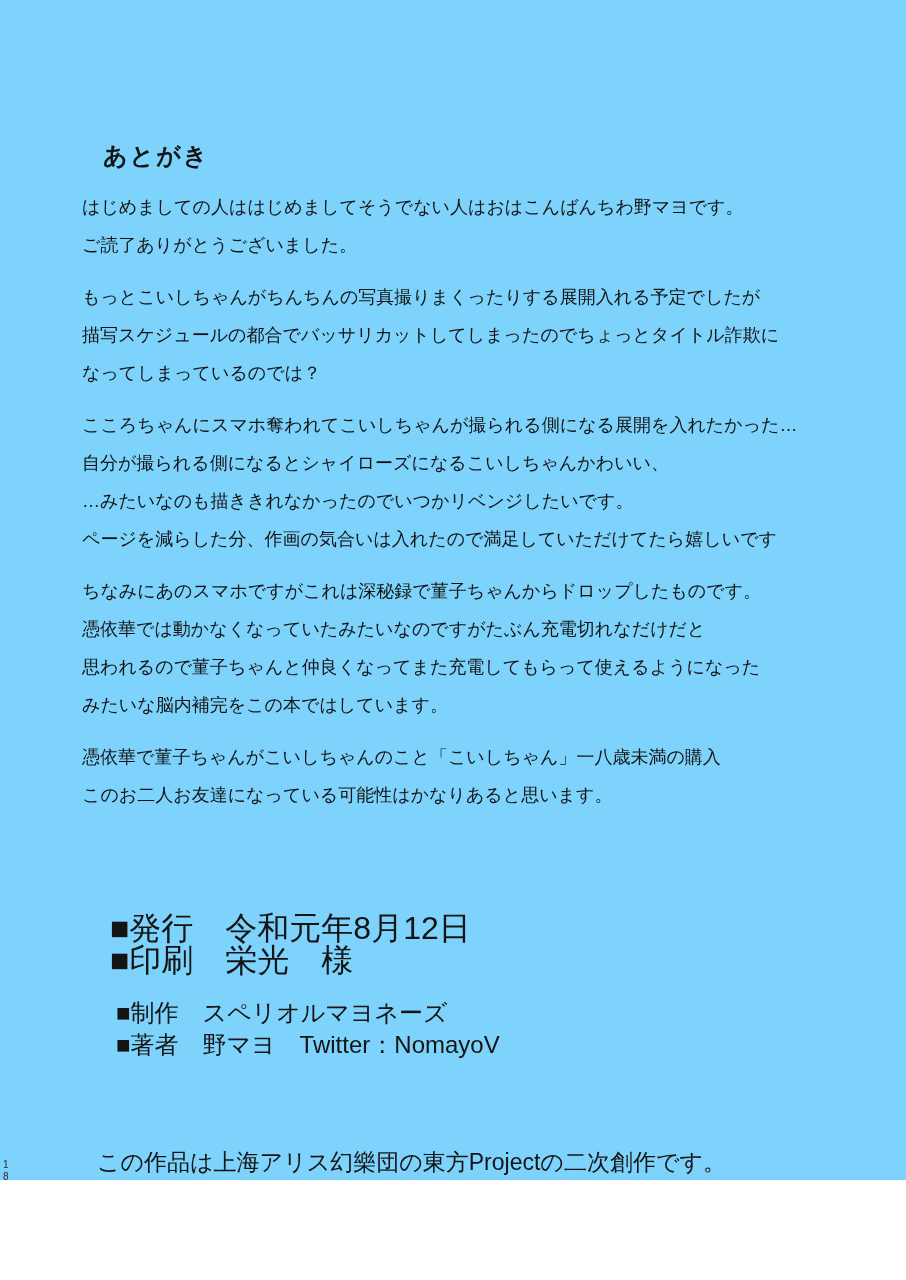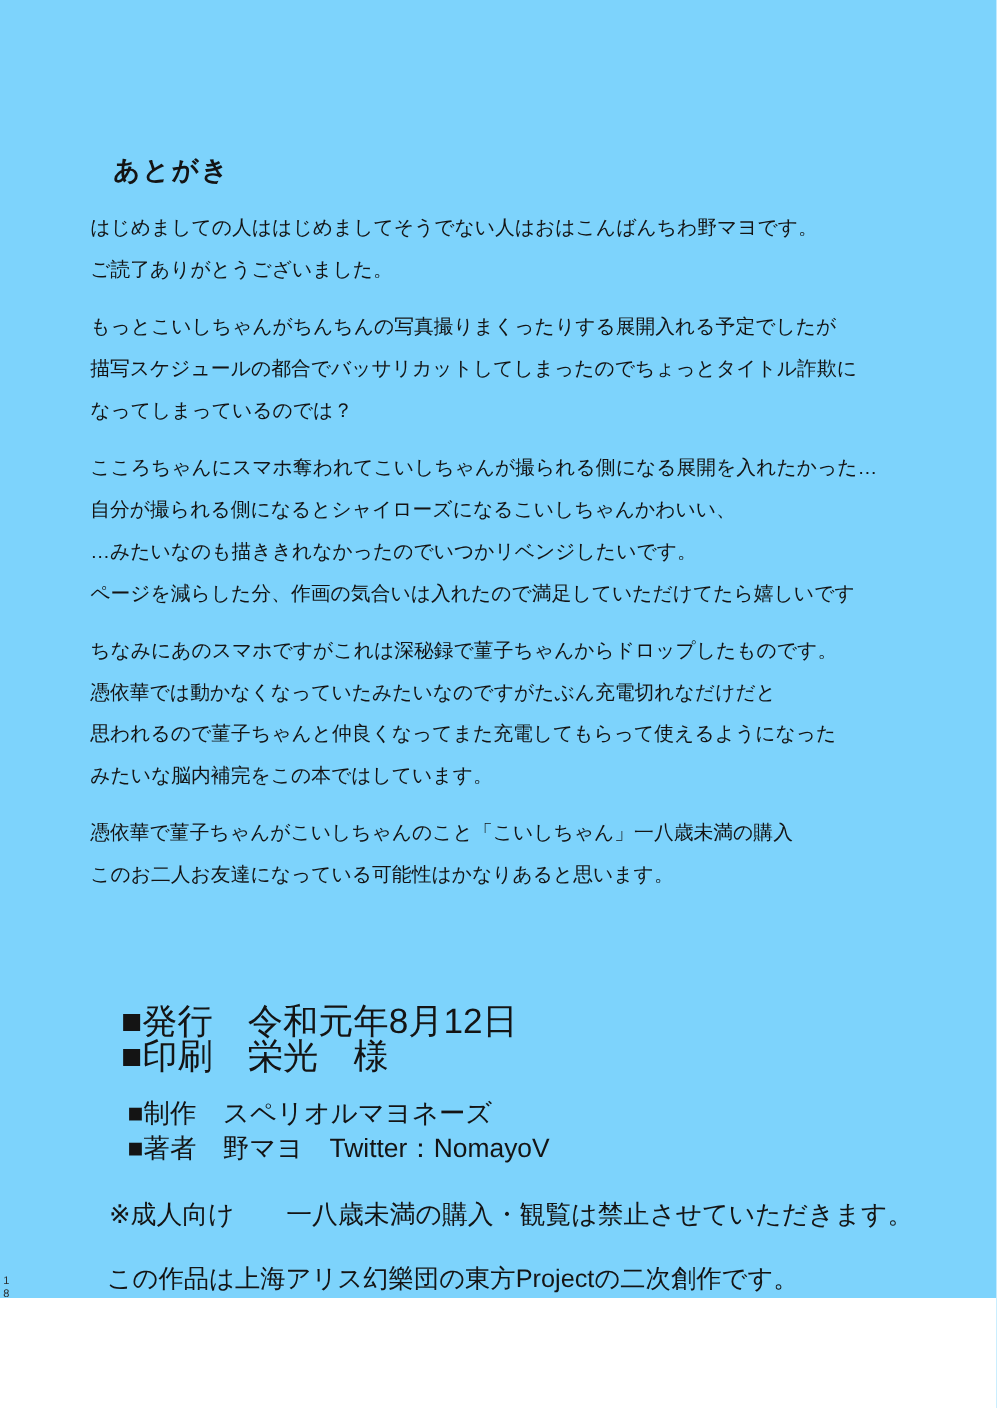--- a/index.html
+++ b/index.html
@@ -101,20 +101,19 @@
     <p>憑依華で菫子ちゃんがこいしちゃんのこと「こいしちゃん」一八歳未満の購入
 このお二人お友達になっている可能性はかなりあると思います。</p>
   </div>
 
   <div class="colophon-a">■発行　令和元年8月12日
 ■印刷　栄光　様</div>
 
   <div class="colophon-b">■制作　スペリオルマヨネーズ
 ■著者　野マヨ　Twitter：NomayoV</div>
 
-  <div class="notice-adult">※成人向け　　一八歳未満の購入・観覧は禁止させていただきます。</div>
 
   <div class="notice-derivative">この作品は上海アリス幻樂団の東方Projectの二次創作です。</div>
 
   <div class="page-number">1
 8</div>
 
 </div>
 
 </body></html>

